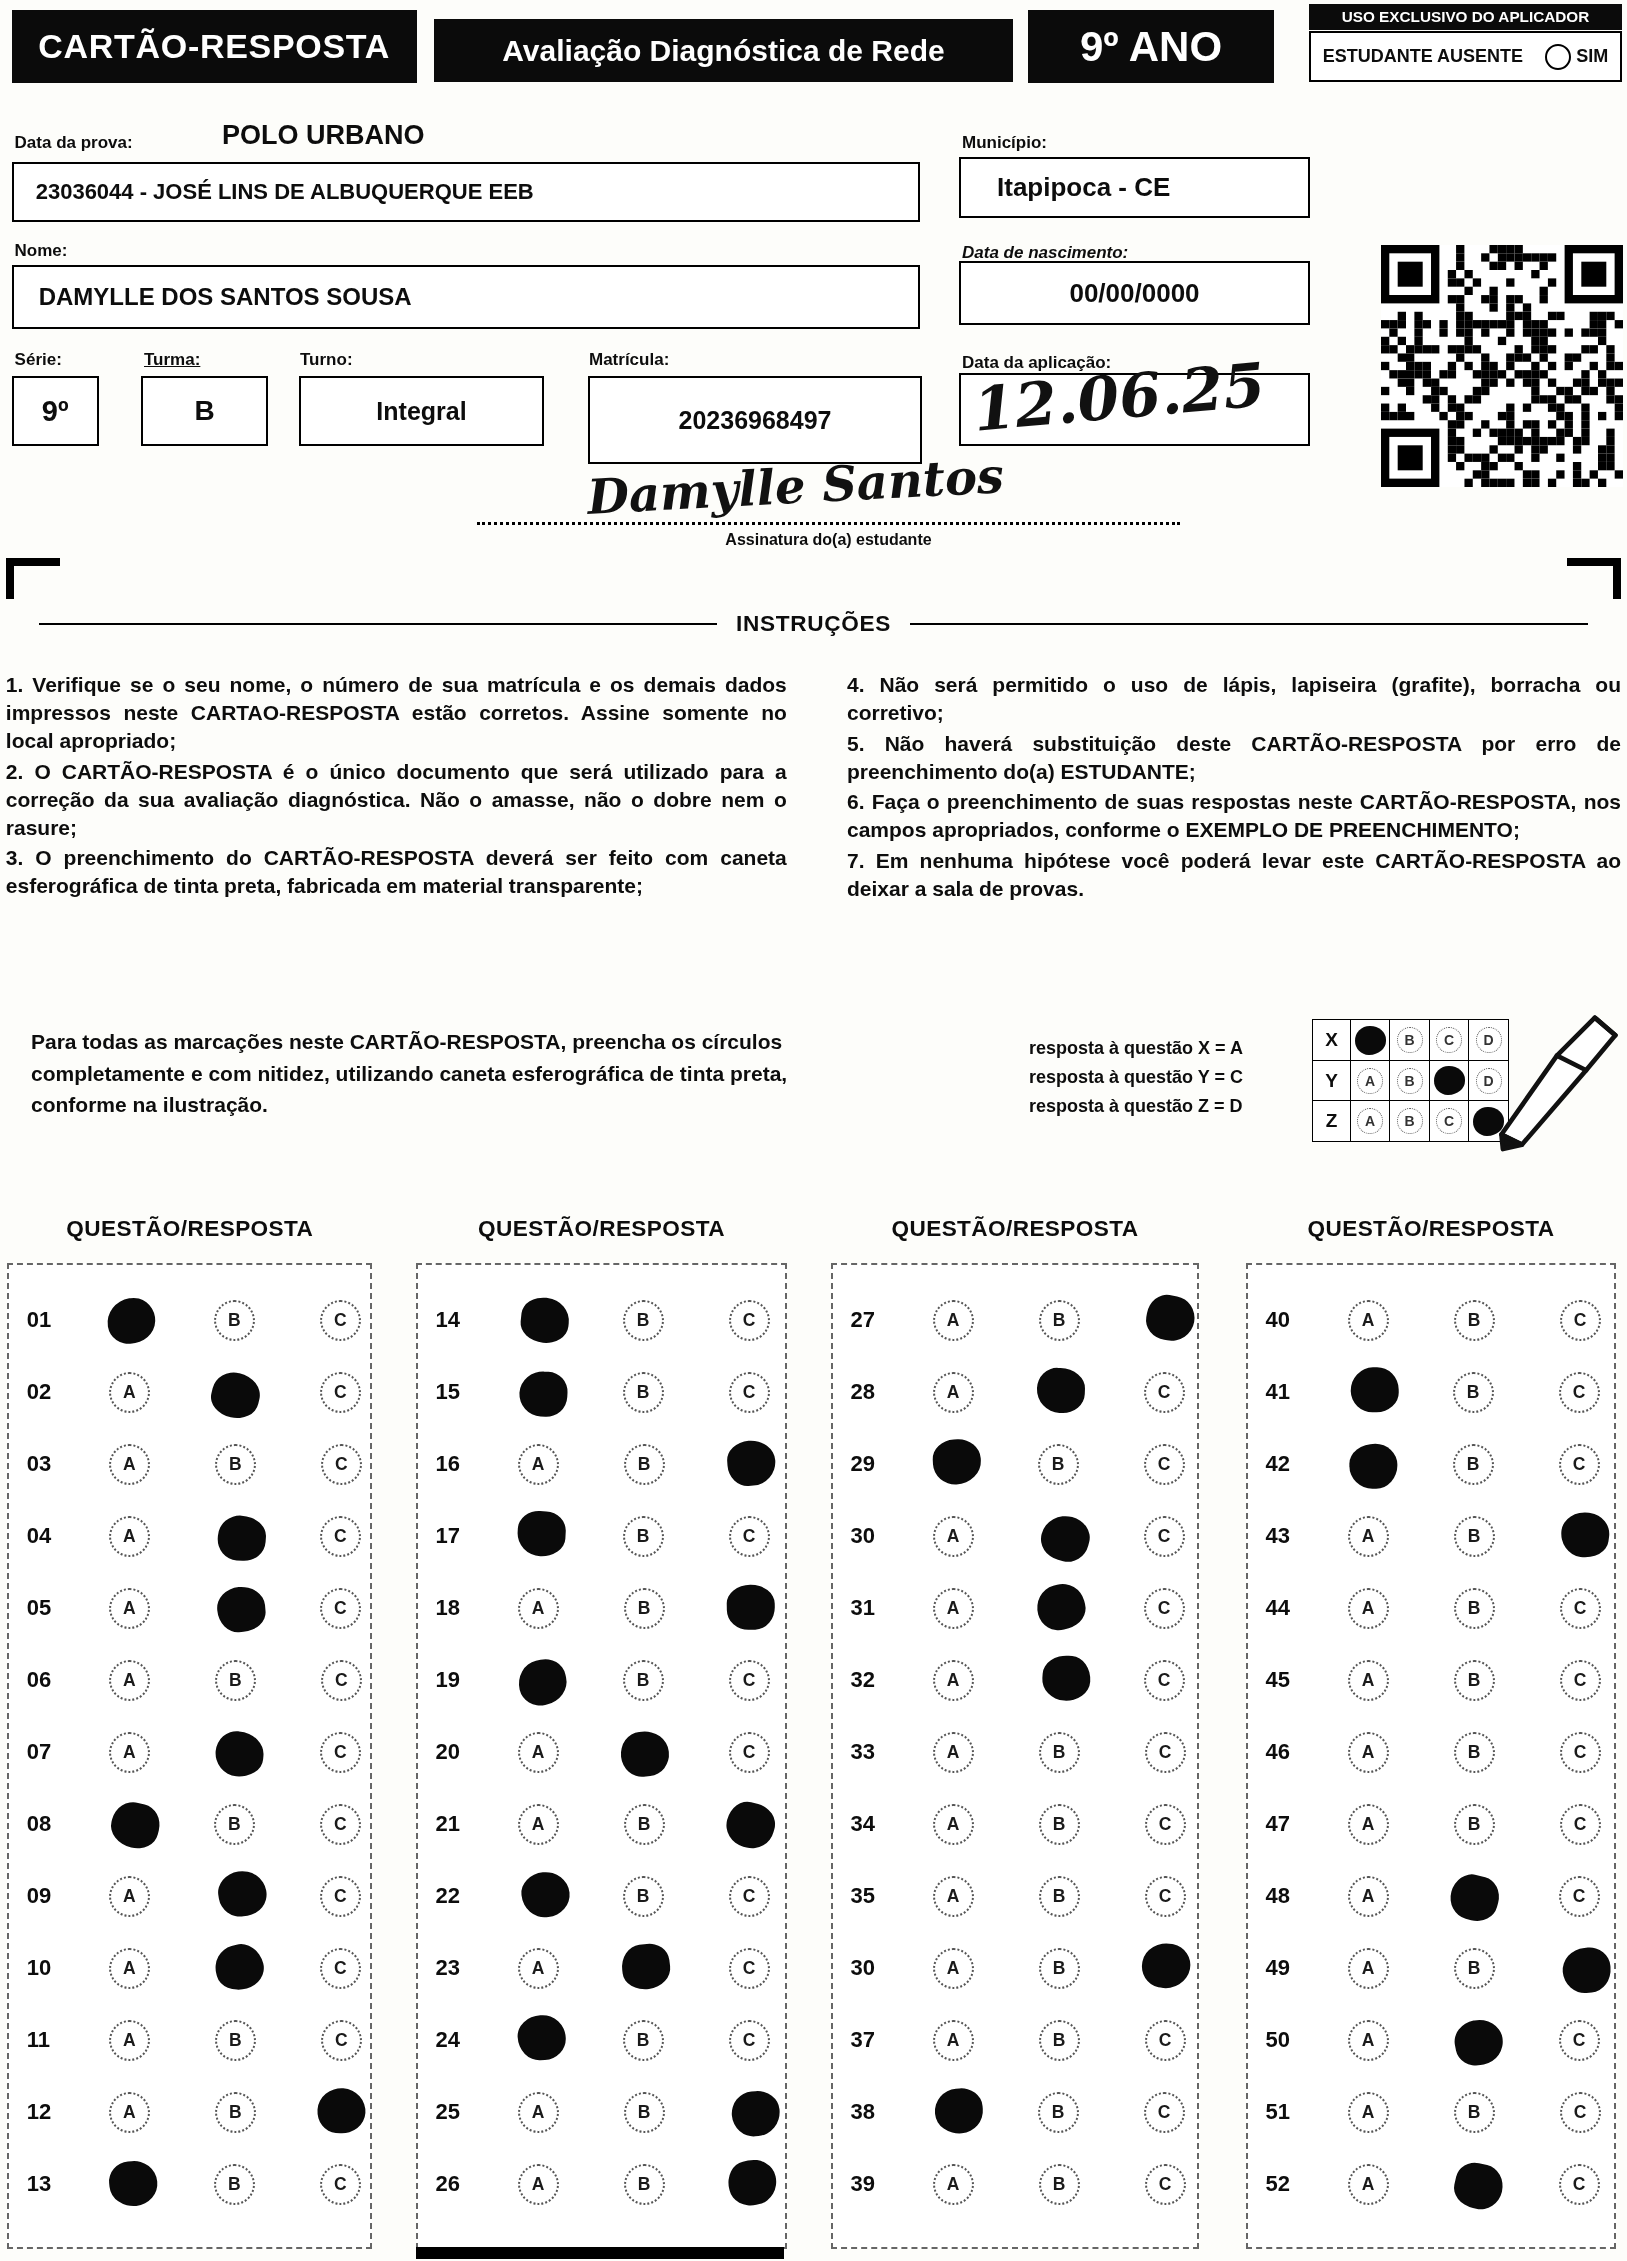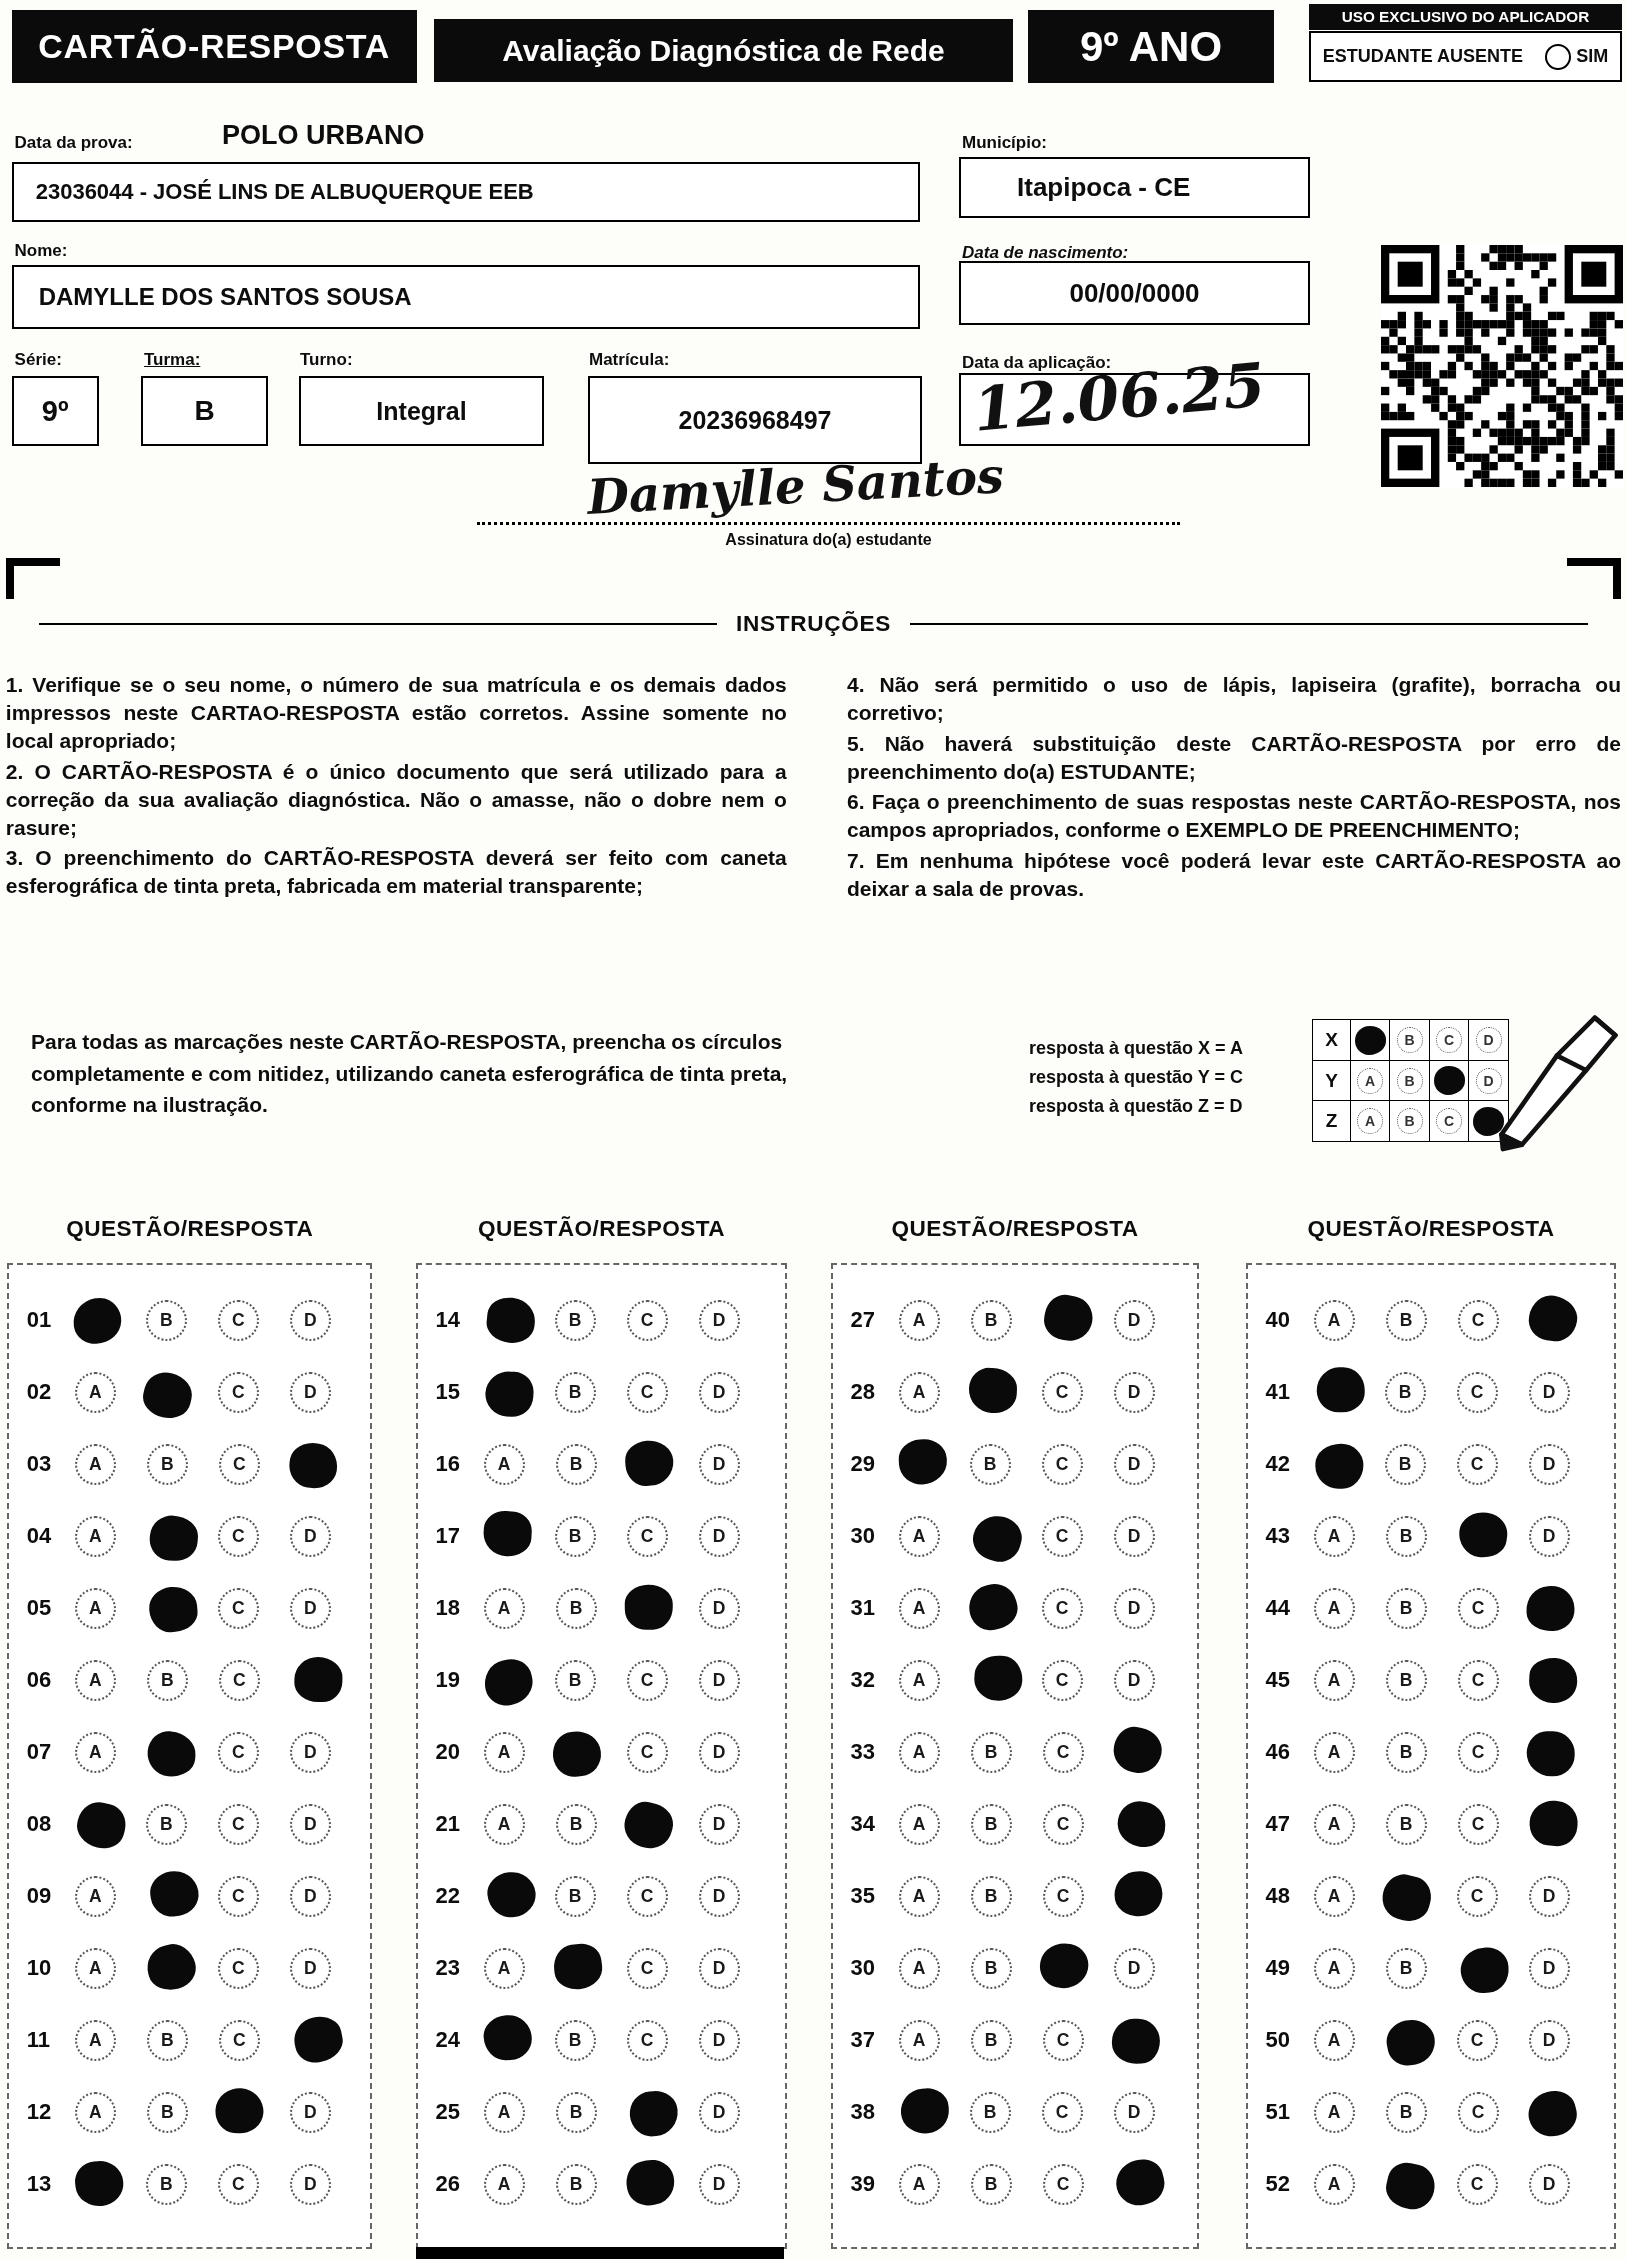--- a/index.html
+++ b/index.html
@@ -17,21 +17,21 @@
   #applicatorBar{left:1309px;top:4.4px;width:313px;height:26px;font-size:15.3px;}
   #absentBox{left:1309px;top:31px;width:313px;height:51px;border:2.2px solid #000;display:flex;align-items:center;justify-content:space-between;padding:0 11.7px;font-weight:bold;font-size:18px;box-sizing:border-box;background:#fff;position:absolute;}
   .absent-right{display:flex;align-items:center;gap:5.8px;}
   .circle{width:26px;height:26px;border:2.2px solid #000;border-radius:50%;display:inline-block;box-sizing:border-box;}
 
   
   #lblLocal{left:14.6px;top:133px;}
   #valLocal{position:absolute;left:222px;top:120px;font-weight:bold;font-size:27px;}
   #lblMunicipio{left:962px;top:133px;}
   #boxSchool{left:11.7px;top:162px;width:908px;height:60px;padding-left:22px;font-size:22px;}
-  #boxMunicipio{left:959px;top:157px;width:351px;height:61px;padding-left:56px;font-size:26px;}
+  #boxMunicipio{left:959px;top:157px;width:351px;height:61px;padding-left:36px;font-size:26px;}
   #lblNome{left:14.6px;top:241px;}
   #lblNascimento{left:962px;top:243px;font-style:italic;}
   #boxNome{left:11.7px;top:265px;width:908px;height:64px;padding-left:25px;font-size:24px;}
   #boxNascimento{left:959px;top:261px;width:351px;height:64px;justify-content:center;font-size:26px;}
   #lblSerie{left:14.6px;top:350px;}
   #lblTurma{left:144px;top:350px;text-decoration:underline;}
   #lblTurno{left:300px;top:350px;}
   #lblMatricula{left:589px;top:350px;}
   #lblAplicacao{left:962px;top:353px;}
   #boxSerie{left:11.7px;top:376px;width:87px;height:70px;justify-content:center;font-size:29px;}
@@ -68,21 +68,21 @@
   .ex-opt{width:41px;height:42px;}
   .ex-bubble{width:26px;height:26px;border:1.5px dotted #555;border-radius:50%;display:flex;align-items:center;justify-content:center;font-size:14px;font-weight:bold;color:#333;box-sizing:border-box;}
   .ex-fill{width:31px;height:29px;background:#0a0a0a;border-radius:48% 52% 55% 45%/52% 48% 50% 50%;display:inline-block;}
   #penIll{left:1481px;top:1006px;}
 
   
   .qr-header{position:absolute;top:1216px;font-weight:bold;font-size:22.6px;text-align:center;letter-spacing:0.4px;}
   #qh1{left:7.3px;width:365px;} #qh2{left:416px;width:371px;} #qh3{left:831px;width:368px;} #qh4{left:1246px;width:370px;}
   .answer-col{position:absolute;top:1263px;height:986px;border:2.2px dashed #666;box-sizing:border-box;padding-top:19px;background:#fff;}
   #col1{left:7.3px;width:365px;} #col2{left:416px;width:371px;} #col3{left:831px;width:368px;} #col4{left:1246px;width:370px;}
-  .q-row{display:flex;align-items:center;height:72px;padding-left:17.5px;}
+  .q-row{display:flex;align-items:center;height:72px;padding-left:17.5px;gap:34px;}
   .q-num{width:48px;font-weight:bold;font-size:22px;flex:0 0 auto;}
   .bubble{flex:0 0 auto;width:41px;height:41px;border:2.2px dotted #555;border-radius:50%;display:flex;align-items:center;justify-content:center;font-size:17.5px;font-weight:bold;color:#1a1a1a;margin-right:31px;box-sizing:border-box;}
   .bubble.filled{background:#0a0a0a;border:none;width:48px;height:45px;margin-right:23px;}
 
   #bottomBar{left:416px;top:2247px;width:368px;height:11.7px;background:#000;}
 </style>
 </head>
 <body>
 
 <div class="page">

